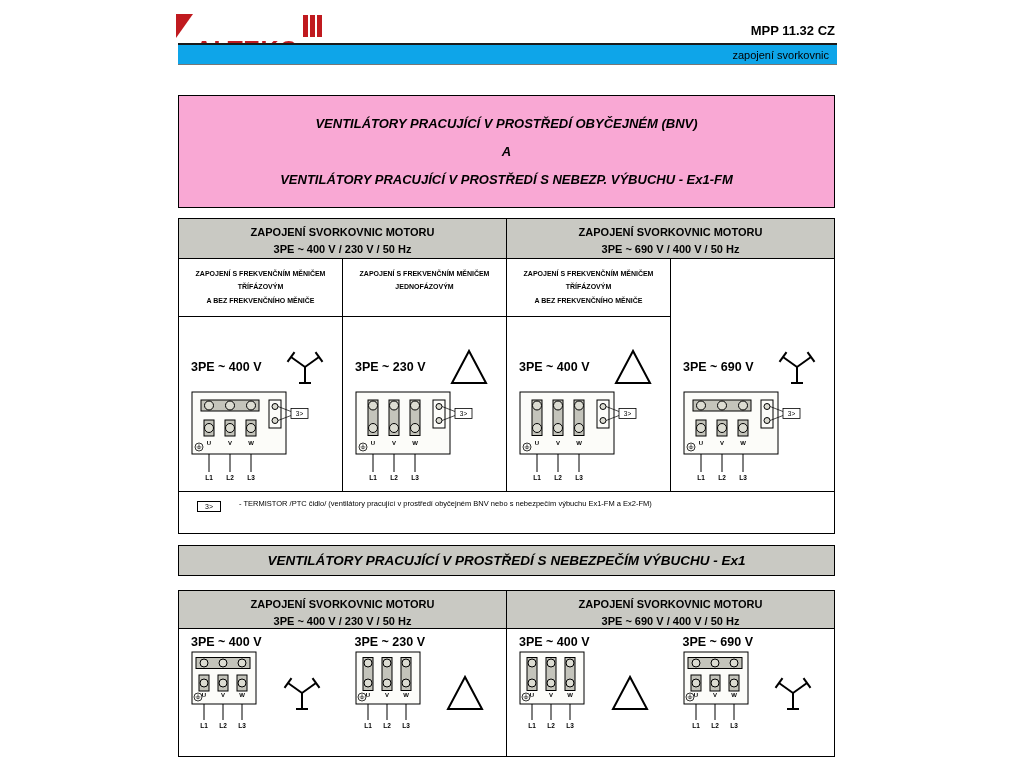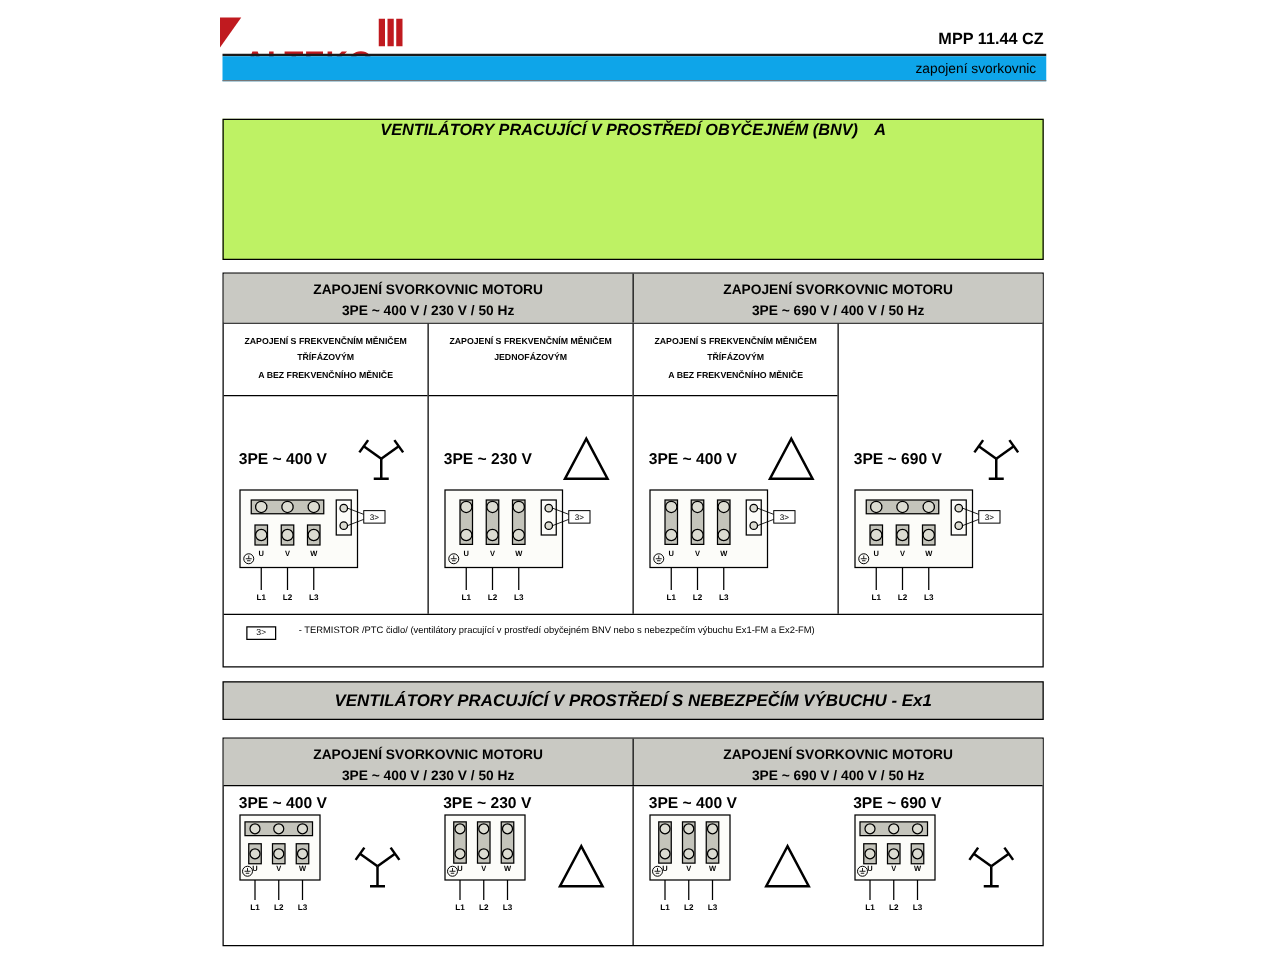--- a/index.html
+++ b/index.html
@@ -14,22 +14,22 @@
   .logo-text { color:#c01a1f; font-size:25px; font-weight:bold; line-height:1; letter-spacing:0.5px;margin-top:48px; }
   .logo-bars { display:flex; gap:2px; margin-left:4px; }
   .logo-bars span { display:block; width:5px; height:22px; background:#c01a1f; }
   .doc-code { position:absolute; right:2px; top:23px; font-size:13px; font-weight:bold; }
   .rule { position:absolute; left:0; top:43px; width:659px; height:2px; background:#1a1a1a; }
   .subbar { position:absolute; left:0; top:45px; width:659px; height:20px; background:#0ea5e9;
             border-bottom:1px solid #777; display:flex; justify-content:flex-end; align-items:center;
             padding-right:8px; font-size:11px; }
 
   
-  .title-box { position:absolute; left:0; top:95px; width:657px; height:113px; background:#bef264;
-               border:1px solid #000; display:flex; flex-direction:row; justify-content:center;
+  .title-box { position:absolute; left:0; top:95px; width:657px; height:113px; background:#f9a8d4;
+               border:1px solid #000; display:flex; flex-direction:column; justify-content:center;
                gap:13px; text-align:center; font-weight:bold; font-style:italic; font-size:13px; }
 
   
   .table { position:absolute; left:0; width:657px; border:1px solid #000; background:#fff; }
   .bnv { top:218px; }
   .hdr-row { display:flex; height:40px; border-bottom:1px solid #000; }
   .ex1 .hdr-row { height:38px; }
   .hdr-cell { flex:1; background:#c9c9c3; text-align:center; font-weight:bold; font-size:11px;
               padding-top:5px; line-height:1.55; }
   .hdr-cell + .hdr-cell { border-left:1px solid #000; }
@@ -69,29 +69,30 @@
 
     <div class="logo">
       <span class="logo-tri"></span>
       <span class="logo-text">ALTEKO</span>
       <span class="logo-bars">
           <span></span>
           <span></span>
           <span></span>
         </span>
     </div>
-    <div class="doc-code">MPP 11.44 CZ</div>
+    <div class="doc-code">MPP 11.32 CZ</div>
     <div class="rule"></div>
     <div class="subbar">
       <span>zapojení svorkovnic</span>
     </div>
 
     <div class="title-box">
       <div>VENTILÁTORY PRACUJÍCÍ V PROSTŘEDÍ OBYČEJNÉM (BNV)</div>
       <div>A</div>
+      <div>VENTILÁTORY PRACUJÍCÍ V PROSTŘEDÍ S NEBEZP. VÝBUCHU - Ex1-FM</div>
     </div>
 
     <div class="table bnv">
       <div class="hdr-row">
         <div class="hdr-cell">
           <div>ZAPOJENÍ SVORKOVNIC MOTORU</div>
           <div>3PE ~ 400 V / 230 V / 50 Hz</div>
         </div>
         <div class="hdr-cell">
           <div>ZAPOJENÍ SVORKOVNIC MOTORU</div>

